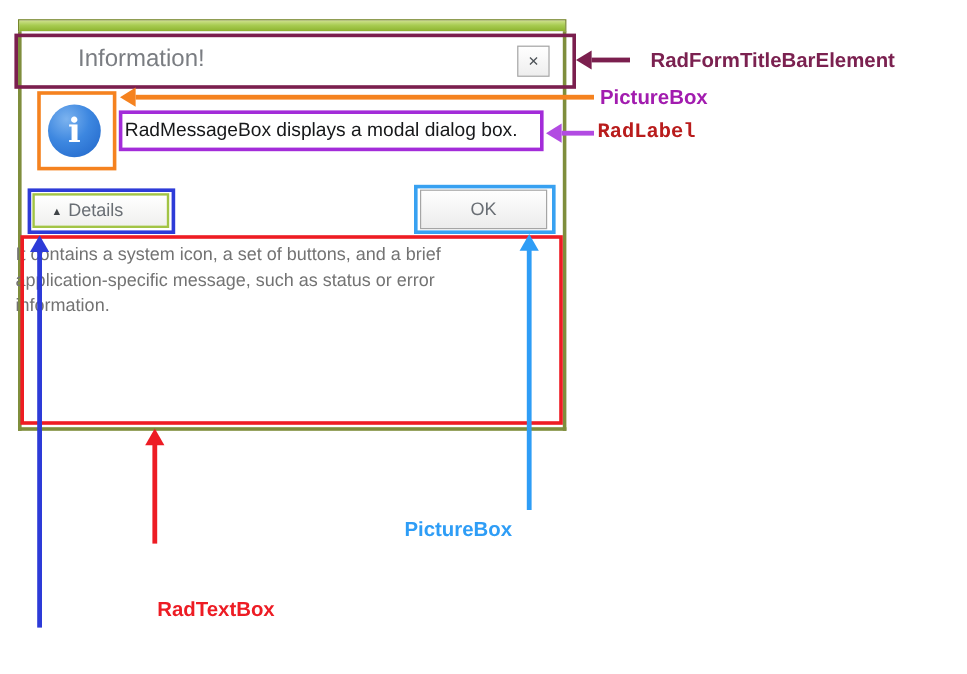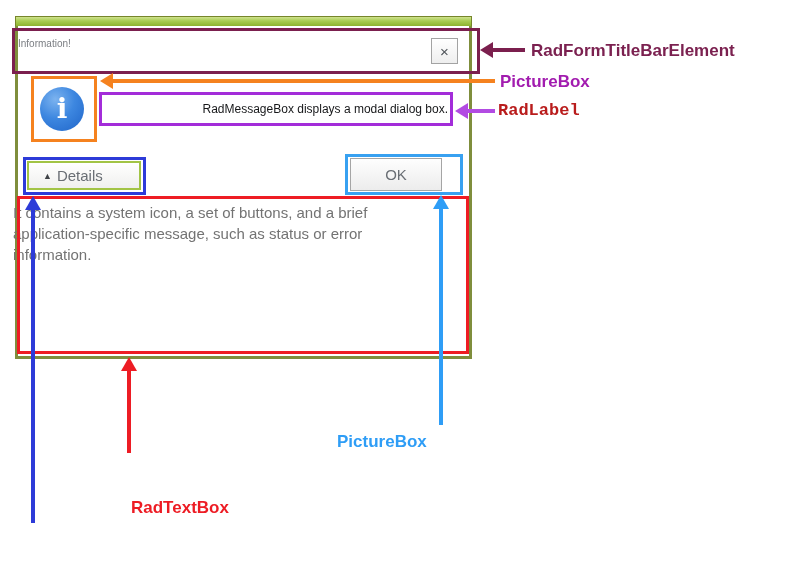--- a/index.html
+++ b/index.html
@@ -4,40 +4,40 @@
 <style>
   html,body{margin:0;padding:0;background:#ffffff;font-family:"Liberation Sans",sans-serif;}
   #canvas{position:relative;width:806px;height:562px;background:#ffffff;overflow:hidden;}
 
   
   .form-topstrip{position:absolute;left:15px;top:16px;width:457px;height:11px;
     background:linear-gradient(#cfe18d,#a8cc52 45%,#8db32f);border:1px solid #76862b;box-sizing:border-box;}
   .form-body{position:absolute;left:15px;top:26px;width:457px;height:333px;background:#ffffff;
     border:3px solid #7f8e3c;border-top:none;box-sizing:border-box;}
 
-  .titlebar-text{position:absolute;left:18px;top:38px;font-size:10px;color:#7a7d82;}
+  .titlebar-text{position:absolute;left:18px;top:38px;font-size:20px;color:#7a7d82;padding-left:47px;}
   .close-btn{position:absolute;left:431px;top:38px;width:27px;height:26px;box-sizing:border-box;
     border:1px solid #a3a3a3;background:linear-gradient(#ffffff,#eeeeee);
     display:flex;align-items:center;justify-content:center;font-size:15px;color:#4f5459;}
 
   .info-icon{position:absolute;left:40px;top:87px;width:44px;height:44px;border-radius:50%;
     background:radial-gradient(circle at 35% 28%, #7cb3ef 0%, #3d87e0 45%, #1f64c8 100%);
     display:flex;align-items:center;justify-content:center;
     color:#ffffff;font-family:"DejaVu Serif",serif;font-weight:bold;font-size:28px;line-height:1;}
 
   .msg-label{position:absolute;left:104px;top:97px;width:344px;height:24px;
-    font-size:12px;color:#17181a;line-height:24px;white-space:nowrap;overflow:hidden;text-align:right;}
+    font-size:16px;color:#17181a;line-height:24px;white-space:nowrap;overflow:hidden;}
 
   .details-btn{position:absolute;left:27px;top:161px;width:114px;height:29px;box-sizing:border-box;
     border:2px solid #a2c445;background:linear-gradient(#ffffff,#f0f0ee);
     display:flex;align-items:center;padding-left:14px;gap:5px;}
   .details-btn .tri{font-size:9px;color:#3f4347;}
   .details-btn .lbl{font-size:15px;color:#696e74;}
 
-  .ok-btn{position:absolute;left:350px;top:158px;width:92px;height:33px;box-sizing:border-box;
+  .ok-btn{position:absolute;left:350px;top:158px;width:106px;height:33px;box-sizing:border-box;
     border:1px solid #a5a5a5;background:linear-gradient(#fefefe,#ececec);
     display:flex;align-items:center;justify-content:center;font-size:15px;color:#696e74;}
 
   .details-text{position:absolute;left:13px;top:202px;width:452px;
     font-size:15px;line-height:21px;color:#737373;white-space:pre-line;}
 
   
   .ann{position:absolute;box-sizing:border-box;background:transparent;}
   .ann-titlebar {left:12px; top:28px; width:468px;height:46px; border:3px solid #7b1f4e;}
   .ann-picture  {left:31px; top:76px; width:66px; height:66px; border:3px solid #f5821f;}
@@ -95,21 +95,21 @@
 
   <div class="ann ann-titlebar"></div>
   <div class="ann ann-picture"></div>
   <div class="ann ann-label"></div>
   <div class="ann ann-details"></div>
   <div class="ann ann-ok"></div>
   <div class="ann ann-textbox"></div>
 
   <div class="head-left c-maroon" style="left:480px;top:42px;"></div>
   <div class="shaft-h c-maroon" style="left:493px;top:48px;width:32px;"></div>
-  <div class="ann-label-text t-maroon" style="left:531px;top:41px;">RadFormTitleBarElement</div>
+  <div class="ann-label-text t-maroon" style="left:542px;top:41px;">RadFormTitleBarElement</div>
 
   <div class="head-left c-orange" style="left:100px;top:73px;"></div>
   <div class="shaft-h c-orange" style="left:113px;top:79px;width:382px;"></div>
   <div class="ann-label-text t-orange" style="left:500px;top:72px;">PictureBox</div>
 
   <div class="head-left c-purple" style="left:455px;top:103px;"></div>
   <div class="shaft-h c-purple" style="left:468px;top:109px;width:27px;"></div>
   <div class="ann-label-text t-purple" style="left:498px;top:101px;">RadLabel</div>
 
   <div class="head-up c-blue" style="left:25px;top:196px;"></div>

